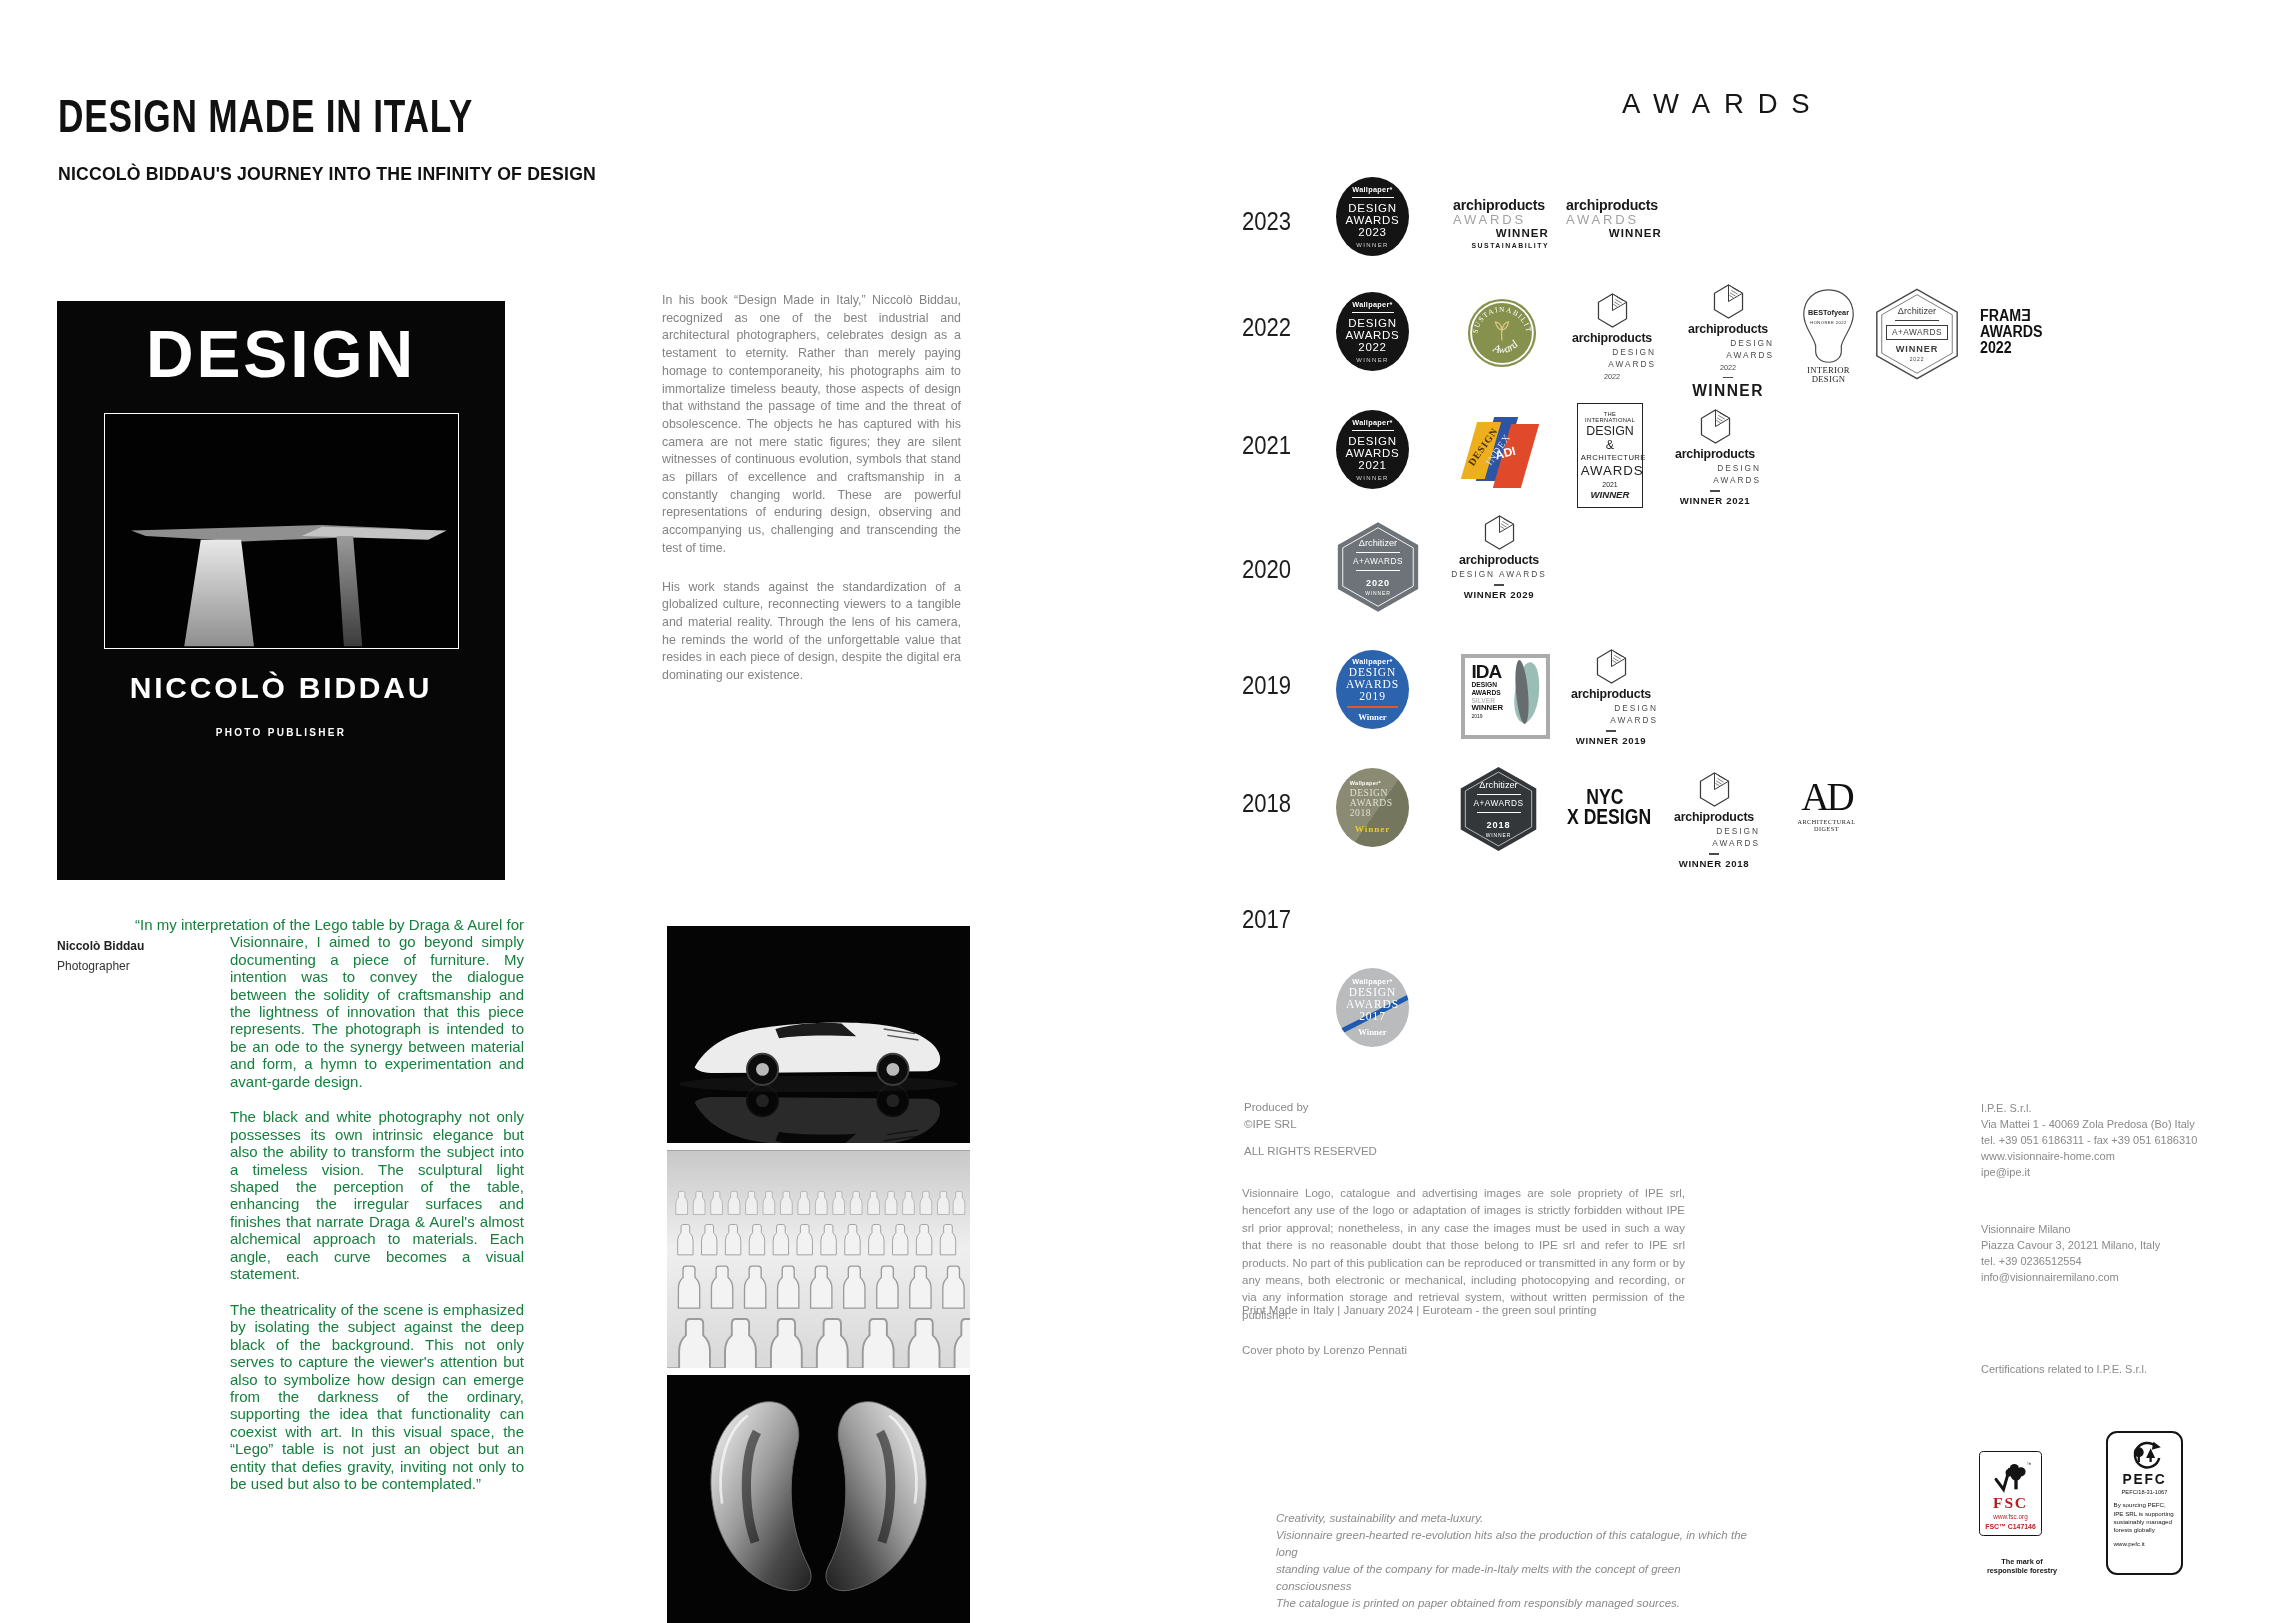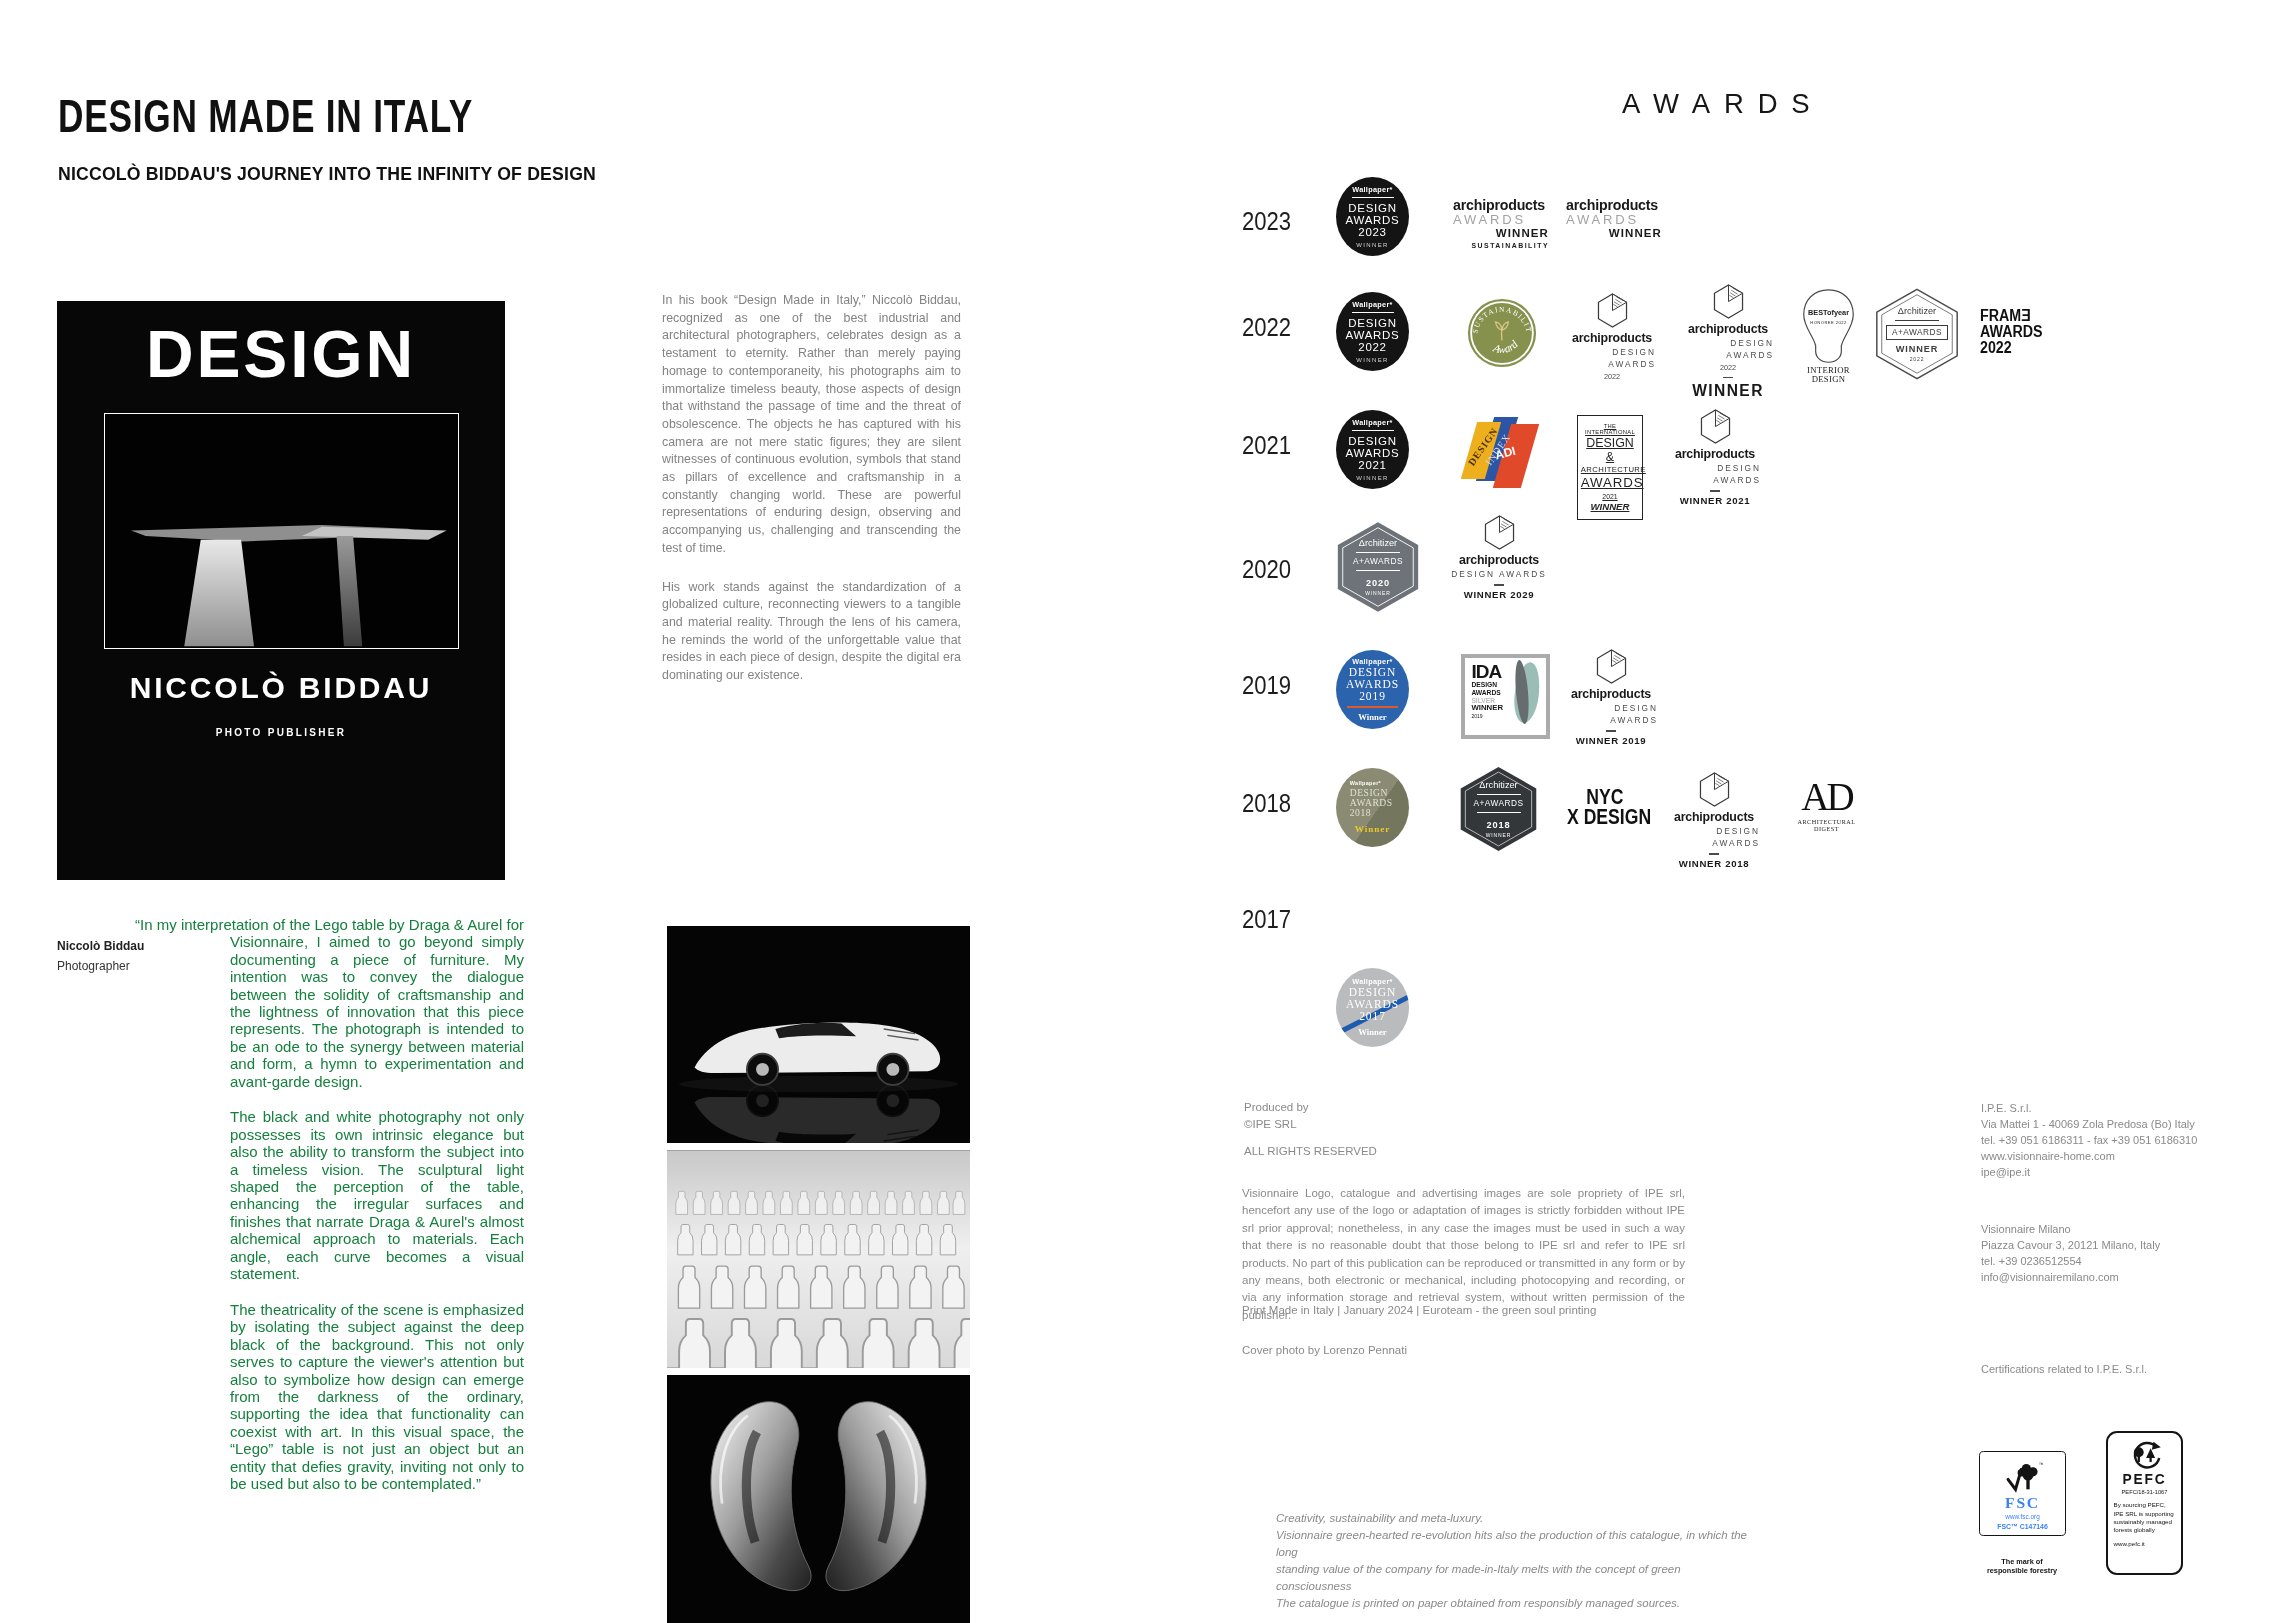--- a/index.html
+++ b/index.html
@@ -139,22 +139,22 @@
   .ad-name{font-family:"Liberation Serif",serif;font-size:39px;line-height:35px;letter-spacing:-2.8px;}
   .ad-sub{font-family:"Liberation Serif",serif;font-size:6.2px;letter-spacing:0.5px;margin-top:3.7px;color:#222;}
 
   
   .mut{font-size:11.5px;color:#8a8a8a;line-height:17.4px;}
   .col-legal{width:443px;text-align:justify;}
   .col-green{width:478px;font-style:italic;line-height:17px;white-space:pre-line;margin-left:34px;}
   .ct{font-size:11px;color:#8a8a8a;line-height:16px;}
 
   
-  .fsc{left:1979px;top:1451px;width:87px;border:1.8px solid #141414;border-radius:4.6px;background:#fff;
-       text-align:center;padding:7.3px 2.8px 5.5px;color:#3b82f6;box-sizing:border-box;}
+  .fsc{left:1979px;top:1451px;width:63px;border:1.8px solid #141414;border-radius:4.6px;background:#fff;
+       text-align:center;padding:7.3px 2.8px 5.5px;color:#b91c1c;box-sizing:border-box;}
   .fsc-name{font-family:"Liberation Serif",serif;font-weight:700;font-size:15.6px;letter-spacing:1.8px;margin-top:0.9px;}
   .fsc-url{font-size:6.4px;margin-top:0.9px;}
   .fsc-code{font-size:6.9px;font-weight:700;margin-top:2.8px;}
   .fsc-caption{left:1974px;top:1557px;width:96px;font-size:7.3px;font-weight:700;line-height:9.2px;
                color:#141414;text-align:center;white-space:pre-line;}
   .pefc{left:2106px;top:1431px;width:77px;height:144px;border:2.8px solid #141414;border-radius:11px;background:#fff;
         padding:7.3px 5.5px 5.5px;color:#141414;text-align:center;box-sizing:border-box;}
   .pefc-name{font-size:13.8px;font-weight:900;letter-spacing:1.8px;margin-top:0.9px;}
   .pefc-code{font-size:5.7px;margin-top:1.8px;}
   .pefc-text{font-size:6.2px;text-align:left;margin-top:6.4px;line-height:8.3px;}
@@ -420,21 +420,21 @@
   <div class="wp-winner">WINNER</div>
 </div>
 <div class="badge adi" style="left:1465px;top:413px;">
   <div class="adi-panel" style="left:3.7px;top:9.2px;width:24px;height:57px;background:#eeaf1f;z-index:2;"></div>
   <div class="adi-panel" style="left:20px;top:3.7px;width:24px;height:64px;background:#2d55a5;z-index:1;"></div>
   <div class="adi-panel" style="left:37px;top:11px;width:27.5px;height:64px;background:#e04a2b;z-index:3;"></div>
   <div class="adi-design">DESIGN</div>
   <div class="adi-index">INDEX</div>
   <div class="adi-adi">ADI</div>
 </div>
-<div class="badge intl" style="left:1577px;top:415px;text-decoration:underline;">
+<div class="badge intl" style="left:1577px;top:403px;">
   <div class="intl-l1">THE INTERNATIONAL</div>
   <div class="intl-l2">DESIGN &amp;</div>
   <div class="intl-l3">ARCHITECTURE</div>
   <div class="intl-l4">AWARDS</div>
   <div class="intl-l5">2021</div>
   <div class="intl-l6">WINNER</div>
 </div>
 <div class="badge apd" style="left:1669px;top:408px;width:92px;">
   <svg class="apd-cube" viewBox="0 0 40 44">
       <use href="#apcube"></use>

